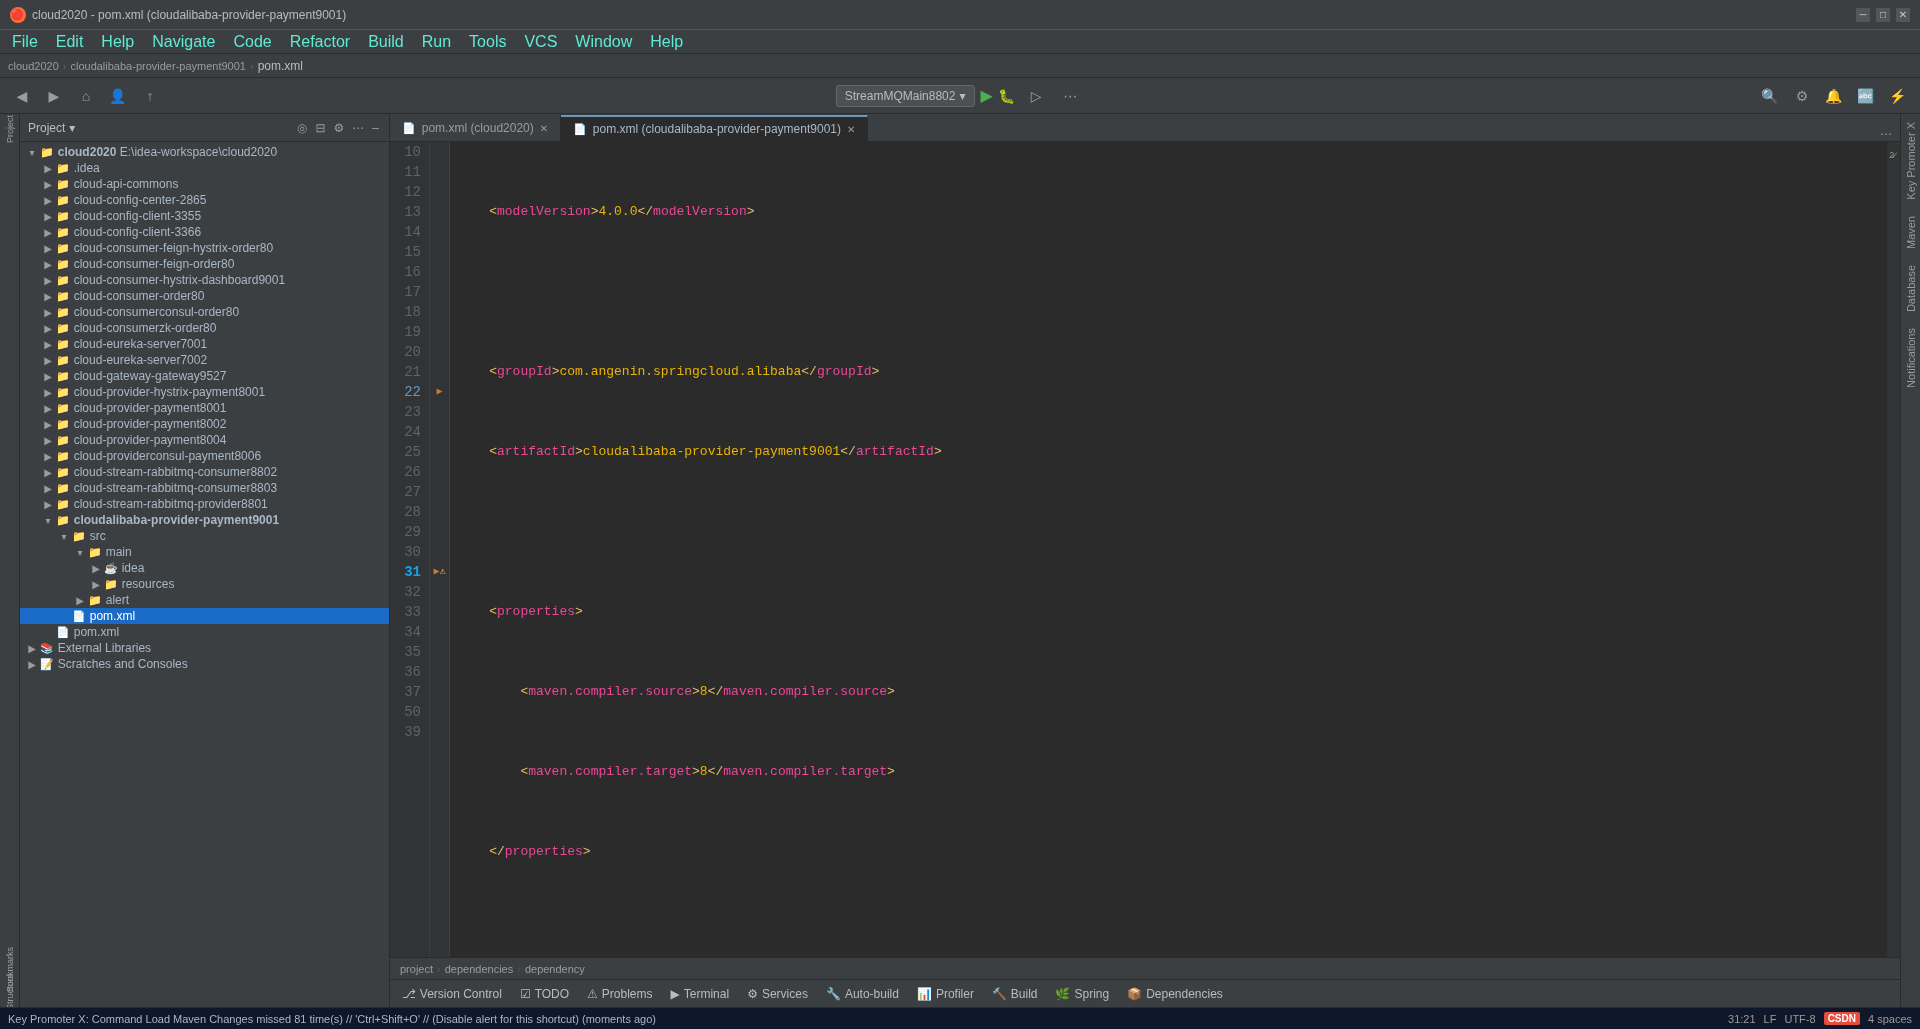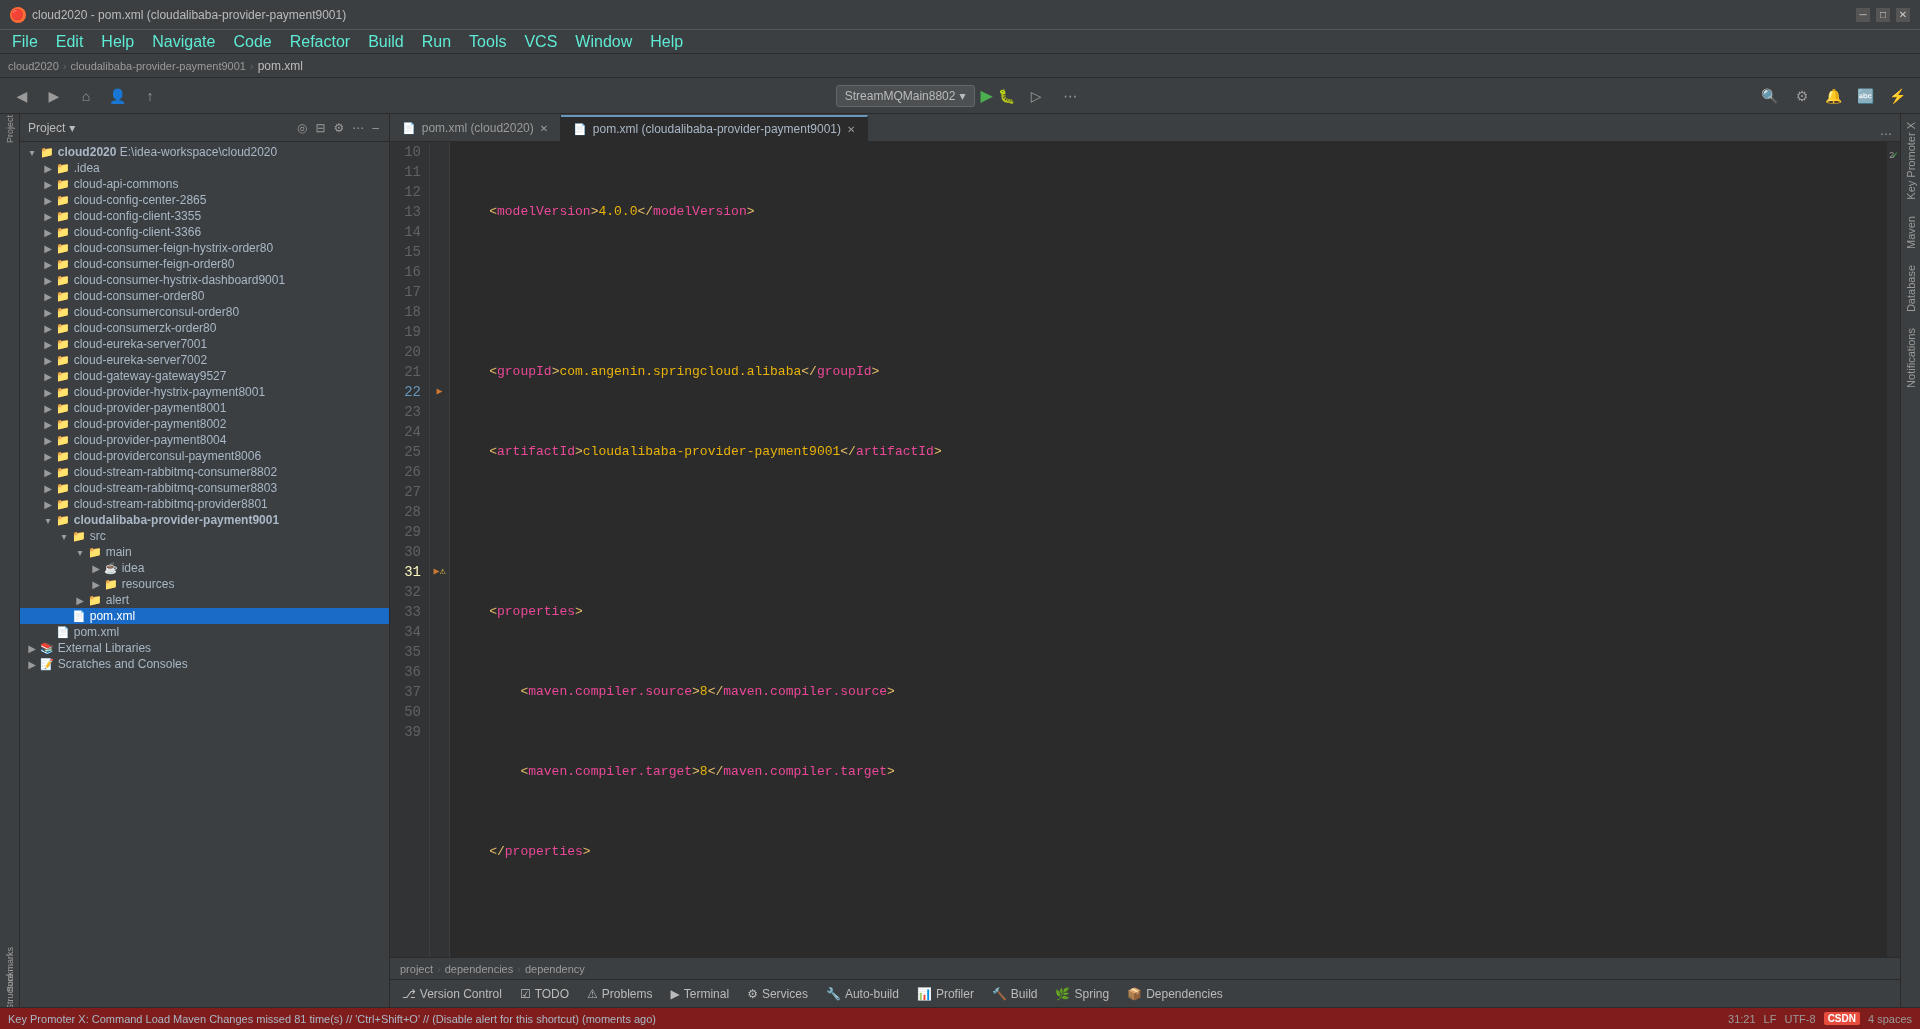--- a/index.html
+++ b/index.html
@@ -361,21 +361,21 @@
       display: flex;
       align-items: center;
       gap: 4px;
       background: none;
       border: none;
     }
 
     
     .status-bar {
       height: 22px;
-      background: #7f1d1d;
+      background: #0f172a;
       display: flex;
       align-items: center;
       padding: 0 8px;
       border-top: 1px solid #2b2b2b;
       flex-shrink: 0;
       justify-content: space-between;
       font-size: 11px;
       color: #9b9b9b;
     }
     .status-left { display: flex; align-items: center; gap: 8px; }
@@ -743,21 +743,21 @@
           <div class="line-number">21</div>
           <div class="line-number" style="color:#6897bb;">22</div>
           <div class="line-number">23</div>
           <div class="line-number">24</div>
           <div class="line-number">25</div>
           <div class="line-number">26</div>
           <div class="line-number">27</div>
           <div class="line-number">28</div>
           <div class="line-number">29</div>
           <div class="line-number">30</div>
-          <div class="line-number" style="color:#fef9c3;">31</div>
+          <div class="line-number" style="color:#0ea5e9;font-weight:bold;">31</div>
           <div class="line-number">32</div>
           <div class="line-number">33</div>
           <div class="line-number">34</div>
           <div class="line-number">35</div>
           <div class="line-number">36</div>
           <div class="line-number">37</div>
           <div class="line-number">50</div>
           <div class="line-number">39</div>
         </div>
 

